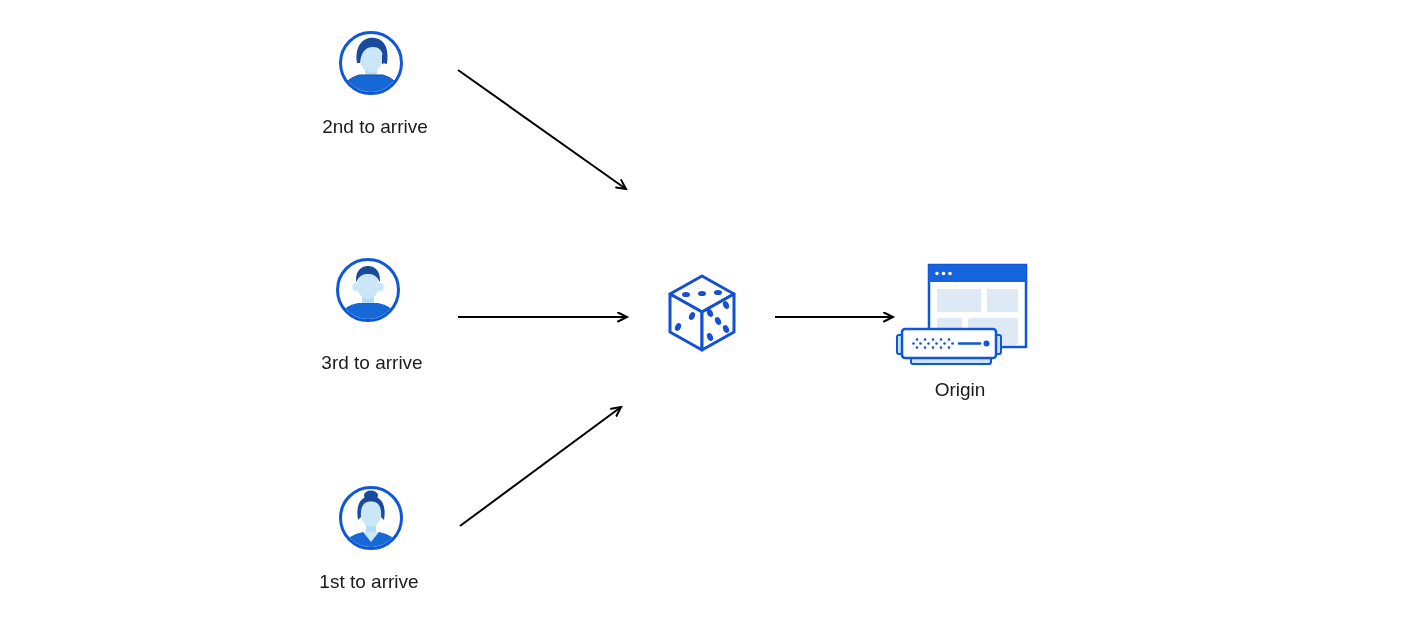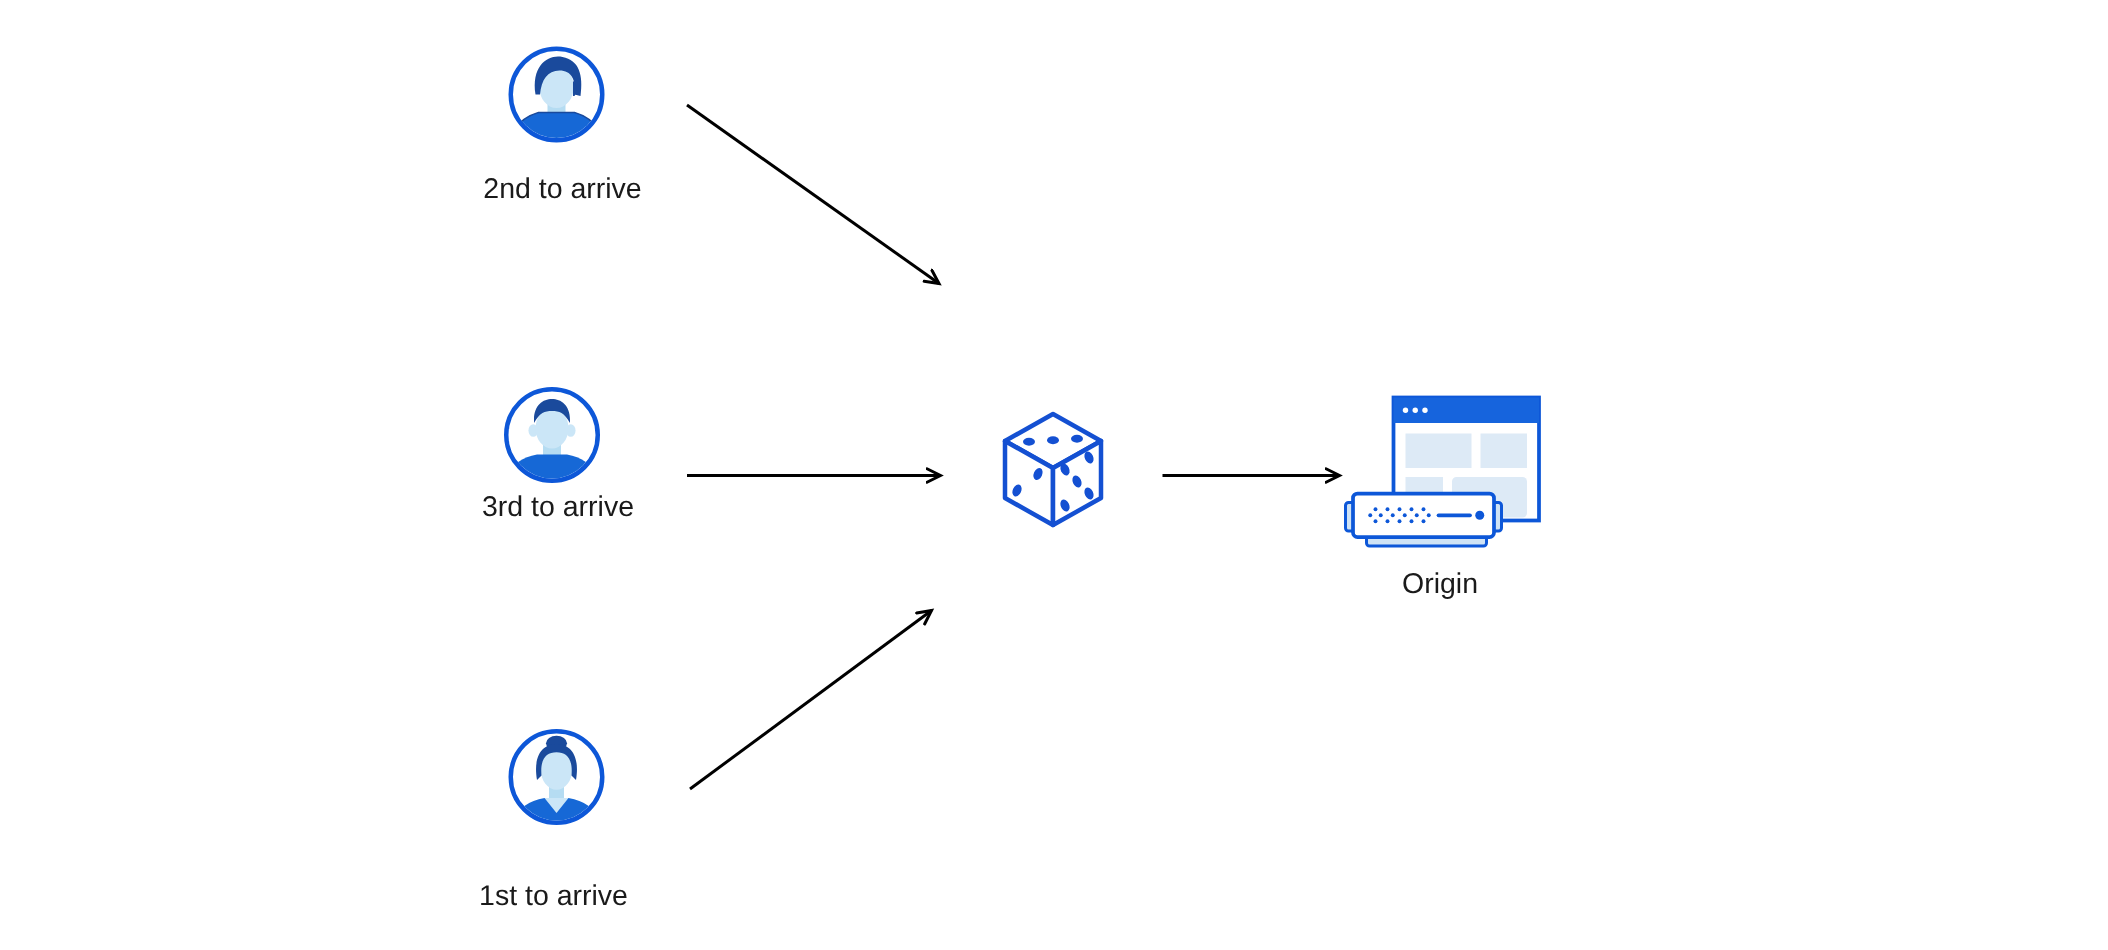--- a/index.html
+++ b/index.html
@@ -64,41 +64,41 @@
       <g clip-path="url(#c2)">
         <rect x="27" y="35" width="12" height="13" fill="#b5dcf2"></rect>
         <path d="M2,66 Q5,49 23,46 L43,46 Q61,49 64,66 Z" fill="#1668d6"></path>
         <ellipse cx="20.5" cy="30" rx="3.2" ry="4.2" fill="#cbe6f7"></ellipse>
         <ellipse cx="45.5" cy="30" rx="3.2" ry="4.2" fill="#cbe6f7"></ellipse>
         <ellipse cx="33" cy="28.5" rx="11" ry="13.5" fill="#cbe6f7"></ellipse>
         <path d="M21,23 C21,13 27,9 33,9 C39,9 45,13 45,23 L45,25 C41,18 38,17 33,17 C28,17 25,18 21,25 Z" fill="#1a4a9c"></path>
       </g>
     </svg>
   </div>
-  <div class="node-label" style="left:372px;top:328px;text-align:center;">3rd to arrive</div>
+  <div class="node-label" style="left:372px;top:352px;text-align:center;">3rd to arrive</div>
 
   <div class="node" style="left:338px;top:485px;">
     <svg width="66" height="66" viewBox="0 0 66 66">
       <defs>
           <clipPath id="c3">
             <circle cx="33" cy="33" r="29"></circle>
           </clipPath>
         </defs>
       <circle cx="33" cy="33" r="30.5" fill="#fff" stroke="#0d57d8" stroke-width="3"></circle>
       <g clip-path="url(#c3)">
         <rect x="28" y="36" width="10" height="14" fill="#b5dcf2"></rect>
         <path d="M3,66 Q7,50 25,47 L41,47 Q59,50 63,66 Z" fill="#1668d6"></path>
         <path d="M25,47 L33,57 L41,47 Z" fill="#cbe6f7"></path>
         <ellipse cx="33" cy="28" rx="10.5" ry="13.5" fill="#cbe6f7"></ellipse>
         <ellipse cx="33" cy="10.5" rx="7" ry="5" fill="#1a4a9c"></ellipse>
         <path d="M20,35 C17,17 25,11 33,11 C41,11 49,17 46,35 L43,32 C44,21 40,16.5 33,16.5 C26,16.5 22,21 23,32 Z" fill="#1a4a9c"></path>
       </g>
     </svg>
   </div>
-  <div class="node-label" style="left:369px;top:587px;">1st to arrive</div>
+  <div class="node-label" style="left:369px;top:571px;">1st to arrive</div>
 
   <div class="node" style="left:666px;top:272px;">
     <svg width="72" height="84" viewBox="0 0 72 84">
       <g fill="#fff" stroke="#1450d2" stroke-width="3" stroke-linejoin="round">
         <path d="M36,4 L68,22 L36,40 L4,22 Z"></path>
         <path d="M4,22 L36,40 L36,78 L4,60 Z"></path>
         <path d="M68,22 L68,60 L36,78 L36,40 Z"></path>
       </g>
       <g fill="#1450d2">
         <ellipse cx="20" cy="22.5" rx="4" ry="2.6"></ellipse>

